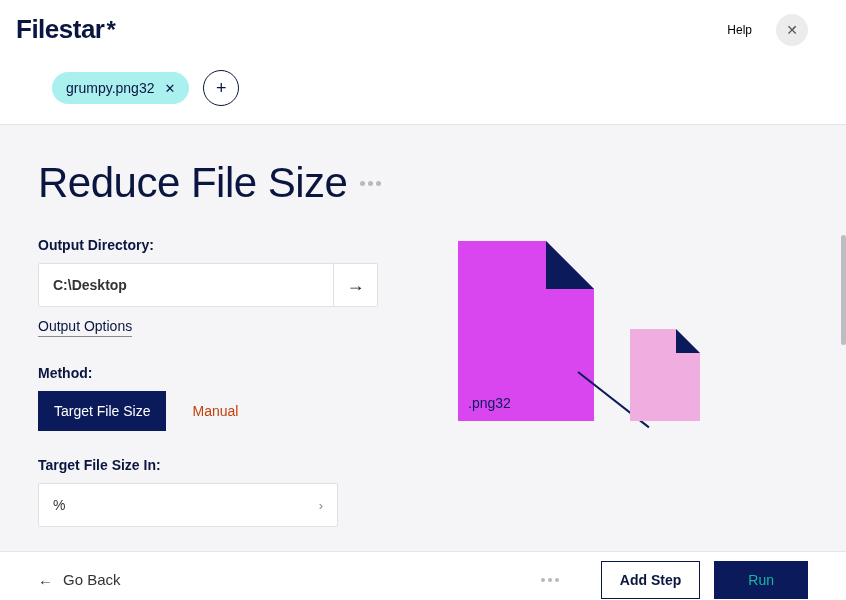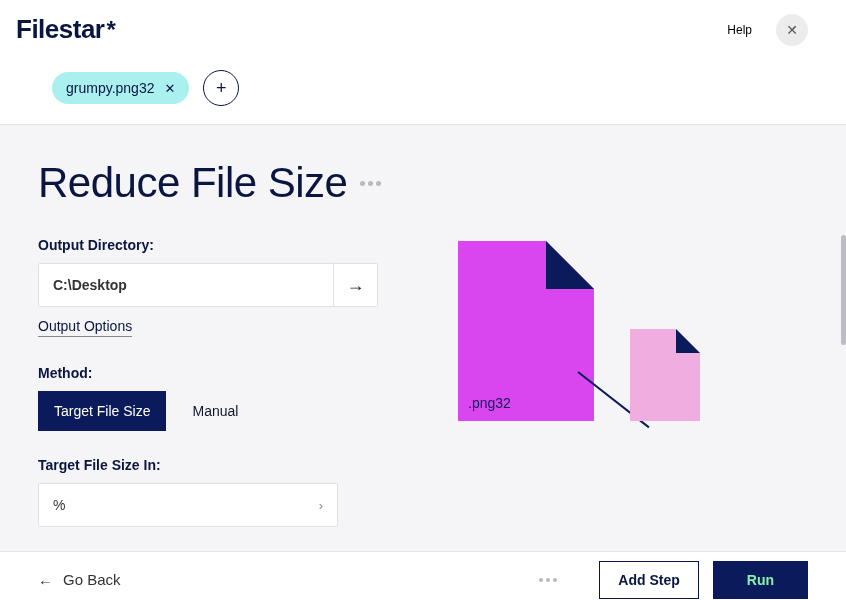--- a/index.html
+++ b/index.html
@@ -23,42 +23,42 @@
   .form-col { width: 340px; }
   .label { font-size: 14px; font-weight: 600; color: #0a1640; margin-bottom: 10px; display: block; }
   .input-row { display: flex; margin-bottom: 10px; }
   .text-input { flex: 1; height: 44px; border: 1px solid #e0e0e4; background: #ffffff; padding: 0 14px; font-size: 14px; color: #333; border-radius: 2px 0 0 2px; outline: none; font-weight: bold; }
   .browse-btn { width: 44px; height: 44px; border: 1px solid #e0e0e4; border-left: none; background: #ffffff; display: flex; align-items: center; justify-content: center; cursor: pointer; border-radius: 0 2px 2px 0; }
   .arrow-right { font-size: 18px; color: #222; }
   .output-options { font-size: 14px; color: #0a1640; border-bottom: 1px solid #888; display: inline-block; padding-bottom: 2px; cursor: pointer; margin-bottom: 28px; }
   .method-row { display: flex; gap: 10px; margin-bottom: 26px; }
   .method-btn { padding: 12px 16px; font-size: 14px; cursor: pointer; border: none; }
   .method-active { background: #0a1a5a; color: #ffffff; }
-  .method-inactive { background: transparent; color: #0f172a; }
+  .method-inactive { background: transparent; color: #c2410c; }
   .select-box { width: 300px; height: 44px; border: 1px solid #e0e0e4; background: #ffffff; display: flex; align-items: center; justify-content: space-between; padding: 0 14px; font-size: 14px; color: #333; cursor: pointer; border-radius: 2px; }
   .chev { color: #888; font-size: 13px; }
   .illus { position: relative; margin-top: 4px; }
   .file-big { position: relative; width: 136px; height: 180px; background: #d946ef; }
   .fold-big { position: absolute; top: 0; right: 0; width: 48px; height: 48px; background: #0a1a5a; clip-path: polygon(0 0, 100% 100%, 0 100%); }
   .fold-big-cut { position: absolute; top: 0; right: 0; width: 48px; height: 48px; background: #f5f5f7; clip-path: polygon(0 0, 100% 0, 100% 100%); }
   .ext-text { position: absolute; bottom: 10px; left: 10px; font-size: 14px; color: #0a1a5a; }
   .file-small { position: absolute; top: 88px; left: 172px; width: 70px; height: 92px; background: #f0aee0; }
   .fold-small { position: absolute; top: 0; right: 0; width: 24px; height: 24px; background: #0a1a5a; clip-path: polygon(0 0, 100% 100%, 0 100%); }
   .fold-small-cut { position: absolute; top: 0; right: 0; width: 24px; height: 24px; background: #f5f5f7; clip-path: polygon(0 0, 100% 0, 100% 100%); }
   .arrow-line { position: absolute; top: 130px; left: 120px; width: 90px; height: 2px; background: #0a1a5a; transform: rotate(38deg); transform-origin: left center; }
   .arrow-head { position: absolute; top: 158px; left: 189px; width: 24px; height: 24px; }
   .arrow-head svg { width: 24px; height: 24px; }
   .scrolltrack { position: absolute; top: 110px; right: 0; width: 5px; height: 110px; background: #bcbcc2; border-radius: 3px; }
   .footer { height: 56px; border-top: 1px solid #e6e6ea; background: #ffffff; display: flex; align-items: center; justify-content: space-between; padding: 0 38px; }
   .goback { display: flex; align-items: center; gap: 10px; font-size: 15px; color: #333; cursor: pointer; }
   .footer-right { display: flex; align-items: center; gap: 14px; }
   .dots-sm { display: flex; gap: 3px; cursor: pointer; }
   .dots-sm span { width: 4px; height: 4px; border-radius: 50%; background: #b8b8c0; display: block; }
   .btn-outline { height: 38px; padding: 0 18px; border: 1.5px solid #0a1640; background: #ffffff; color: #0a1640; font-size: 14px; font-weight: 600; cursor: pointer; margin-left: 28px; }
-  .btn-primary { height: 38px; padding: 0 34px; border: none; background: #0a1a5a; color: #86efac; font-size: 14px; font-weight: 700; cursor: pointer; }
+  .btn-primary { height: 38px; padding: 0 34px; border: none; background: #0a1a5a; color: #14b8a6; font-size: 14px; font-weight: 400; cursor: pointer; }
 </style>
 </head>
 <body>
 
 <div class="topbar">
   <div class="logo">
     <span>Filestar</span>
       <span class="logo-star">*</span>
   </div>
   <div class="right-top">

